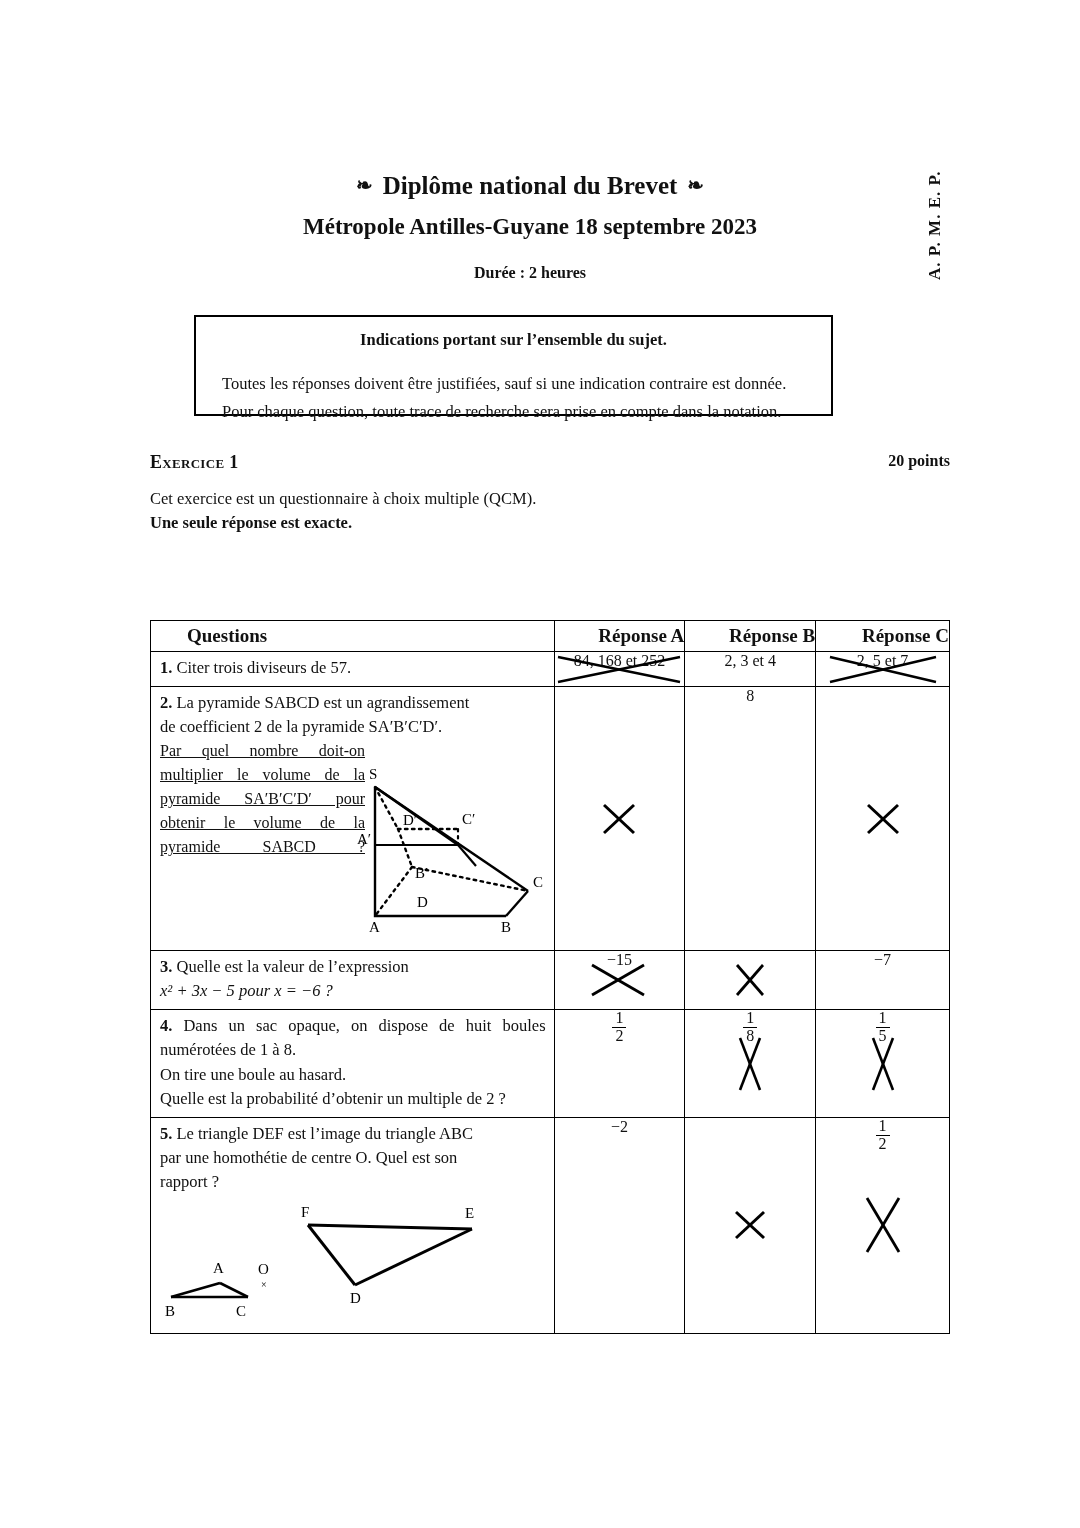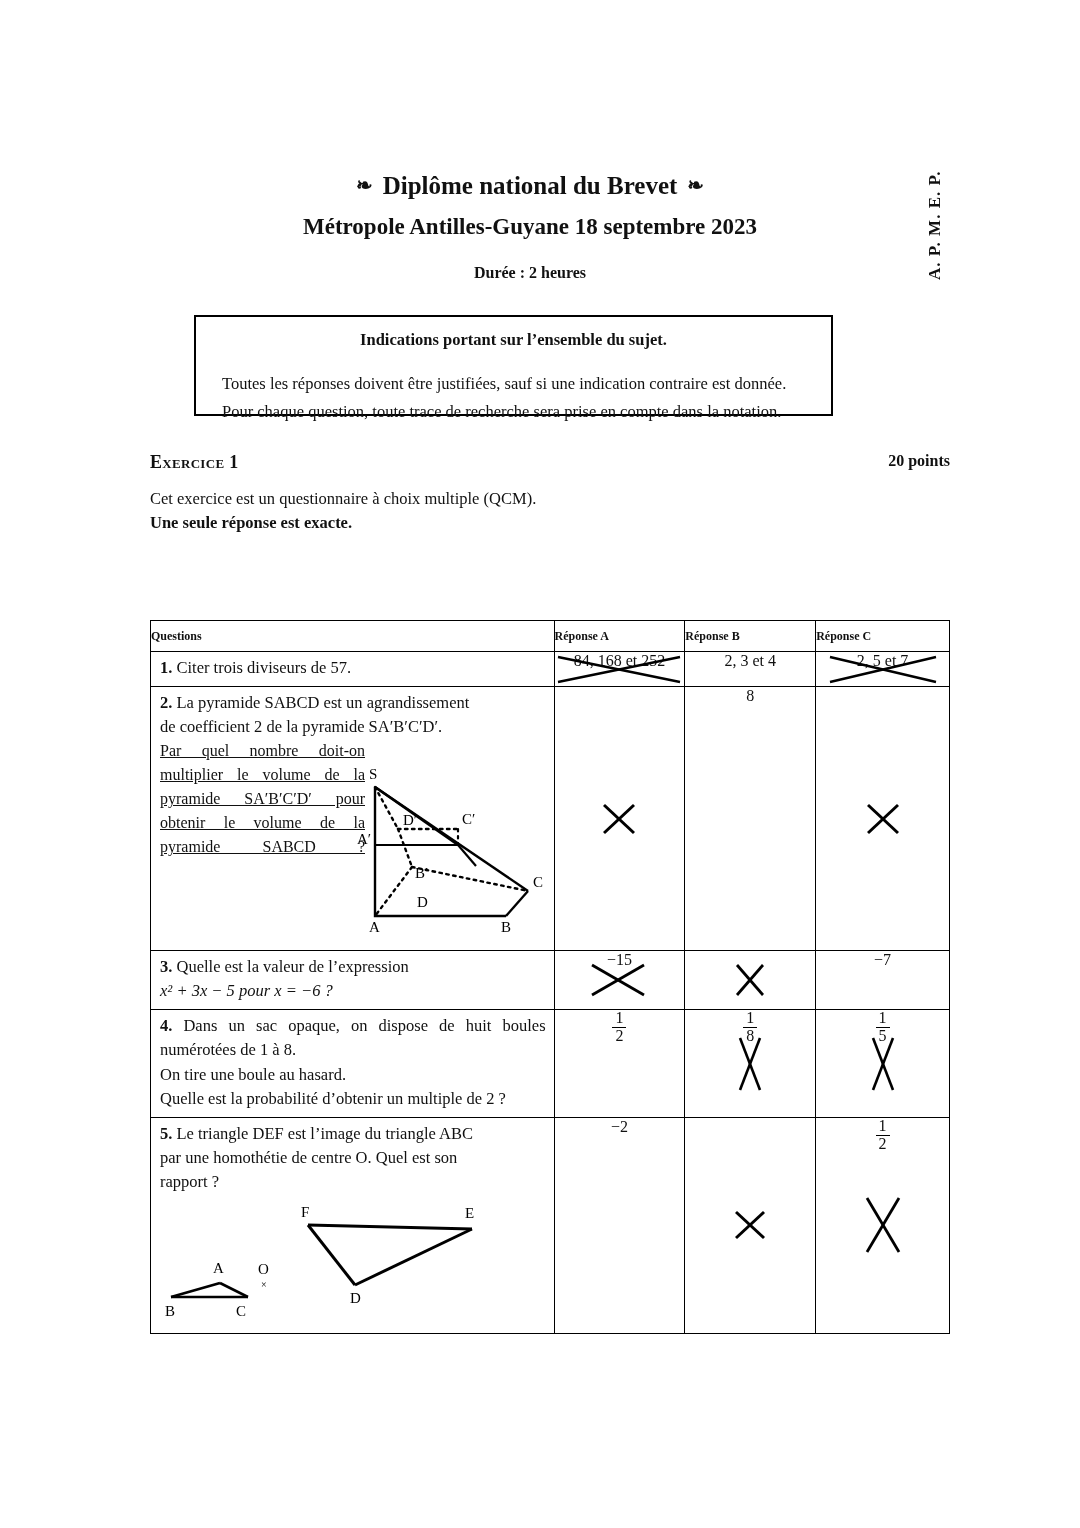--- a/index.html
+++ b/index.html
@@ -145,27 +145,28 @@
     table-layout: fixed;
     background: #fff;
   }
   .qcm td, .qcm th {
     border: 1.5px solid #000;
     vertical-align: top;
     padding: 0;
     position: relative;
   }
   .qcm th {
-    font-size: 12px;
+    font-size: 19px;
     font-weight: bold;
     height: 30px;
     vertical-align: middle;
+    padding-left: 36px;
   }
   .th-q { text-align: left; padding-left: 9px; }
-  .th-a { text-align: left; margin-top: 31px; }
+  .th-a { text-align: right; margin-top: 31px; }
 
   .col-q  { width: 398px; }
   .col-a  { width: 129px; }
   .col-b  { width: 129px; }
   .col-c  { width: 132px; }
 
   .qcell {
     padding: 4px 8px 6px 9px;
     font-size: 16.5px;
     line-height: 1.46;

